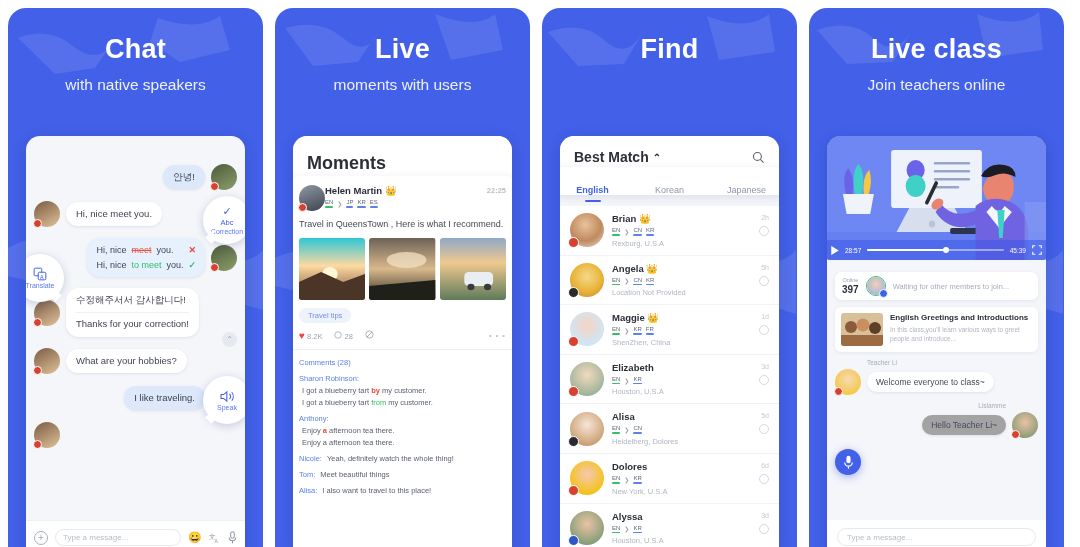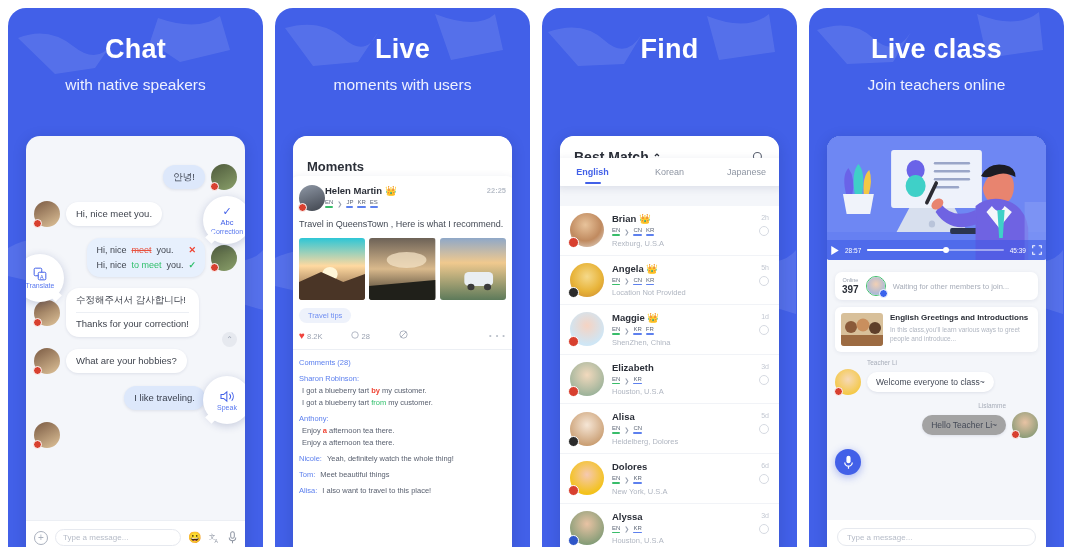--- a/index.html
+++ b/index.html
@@ -66,51 +66,51 @@
   .inputbar {
     position:absolute; left:0; right:0; bottom:0; height:34px; background:#fff;
     border-top:1px solid #eceff4; display:flex; align-items:center; gap:7px; padding:0 8px;
   }
   .plus { width:14px;height:14px;border-radius:50%;border:1.2px solid #a9b0bd;color:#a9b0bd;font-size:10px;display:flex;align-items:center;justify-content:center;line-height:1; }
   .tfield { flex:1; height:17px; border:1px solid #e6e9ef; border-radius:9px; display:flex; align-items:center; padding:0 7px; font-size:8px; color:#b6bcc8; }
   .ic { font-size:11px; color:#8f96a3; }
 
   
   .mom-head { height:46px; background:#fff; display:flex; align-items:flex-end; padding:0 14px 8px; border-radius:14px 14px 0 0;}
-  .mom-title { font-size:13px; font-weight:bold; color:#2b2f38; }
+  .mom-title { font-size:18px; font-weight:bold; color:#2b2f38; }
   .mcard { position:absolute; left:-4px; right:-4px; top:40px; bottom:0; background:#fff; border-radius:10px; box-shadow:0 2px 10px rgba(30,40,90,.10); padding:9px 10px; overflow:hidden; }
   .m-user { display:flex; align-items:flex-start; gap:0; }
   .m-av { width:26px;height:26px;border-radius:50%;position:relative;flex:0 0 26px; }
   .m-name { font-size:9.5px; font-weight:bold; color:#2b2f38; display:flex; align-items:center; gap:3px; }
   .m-time { margin-left:auto; font-size:7.5px; color:#b9bfc9; }
   .langs { display:flex; align-items:center; gap:4px; margin-top:3px; }
   .lg { font-size:6px; color:#5f6878; text-align:center; }
   .lg i { display:block; height:1.6px; border-radius:1px; margin-top:1px; font-style:normal; }
   .arrowr { font-size:6px; color:#9aa2b1; }
   .m-text { font-size:9px; color:#444a55; line-height:1.45; margin-top:7px; }
   .m-imgs { display:flex; gap:4px; margin-top:7px; }
   .m-imgs > div { flex:1; height:62px; border-radius:3px; overflow:hidden; }
   .tag { display:inline-block; margin-top:8px; background:#eef2fb; color:#6f8ef2; font-size:7.5px; padding:3px 9px; border-radius:9px; }
-  .m-stats { display:flex; align-items:center; gap:29px; margin-top:7px; font-size:7.5px; color:#9aa2b1; }
+  .m-stats { display:flex; align-items:center; gap:12px; margin-top:7px; font-size:7.5px; color:#9aa2b1; }
   .m-stats .dots { margin-left:auto; letter-spacing:1px; color:#b9bfc9; }
   .heart { color:#f0433c; font-size:10px; }
   .m-sep { height:1px; background:#eceff4; margin:8px -10px 0; }
   .cm-title { font-size:7.5px; color:#5d80ee; margin-top:8px; }
   .cm-name { font-size:7.5px; color:#5d80ee; margin-top:7px; }
   .cm-line { font-size:7.5px; color:#5a6170; margin-top:3px; padding-left:3px; }
   .cm-inline { font-size:7.5px; color:#5a6170; margin-top:7px; }
   .cm-inline b { color:#5d80ee; font-weight:normal; margin-right:5px; }
   .red { color:#ef4433; font-weight:bold; }
   .grn { color:#2fbf6b; }
 
   
   .bm-head { height:42px; background:#fff; display:flex; align-items:center; padding:0 14px; border-radius:14px 14px 0 0; }
   .bm-title { font-size:14px; font-weight:bold; color:#2b2f38; display:flex; align-items:center; gap:4px; }
   .bm-search { margin-left:auto; font-size:13px; color:#5a6170; }
-  .tabs { position:absolute; left:-6px; right:-6px; top:22px; height:28px; background:#fff; border-radius:8px; box-shadow:0 2px 9px rgba(30,40,90,.12); display:flex; align-items:center; }
+  .tabs { position:absolute; left:-6px; right:-6px; top:31px; height:28px; background:#fff; border-radius:8px; box-shadow:0 2px 9px rgba(30,40,90,.12); display:flex; align-items:flex-end; }
   .tab { flex:1; text-align:center; font-size:9px; color:#8f96a3; position:relative; }
   .tab.on { color:#4260e8; font-weight:bold; }
   .tab.on::after { content:""; position:absolute; left:50%; transform:translateX(-50%); bottom:-7px; width:16px; height:2px; background:#4260e8; border-radius:2px; }
   .plist { position:absolute; left:0; right:0; top:70px; bottom:0; background:#fff; overflow:hidden; }
   .prow { display:flex; align-items:center; gap:8px; padding:7px 10px; border-bottom:1px solid #f1f3f7; position:relative; }
   .p-av { width:34px;height:34px;border-radius:50%;position:relative;flex:0 0 34px; }
   .p-name { font-size:9.5px; font-weight:bold; color:#2b2f38; display:flex; align-items:center; gap:3px; }
   .p-loc { font-size:7.5px; color:#b0b6c1; margin-top:3px; }
   .p-time { position:absolute; right:10px; top:8px; font-size:7px; color:#c3c8d2; }
   .p-clock { position:absolute; right:10px; top:20px; width:10px;height:10px;border-radius:50%;border:1px solid #d6dae2; }

